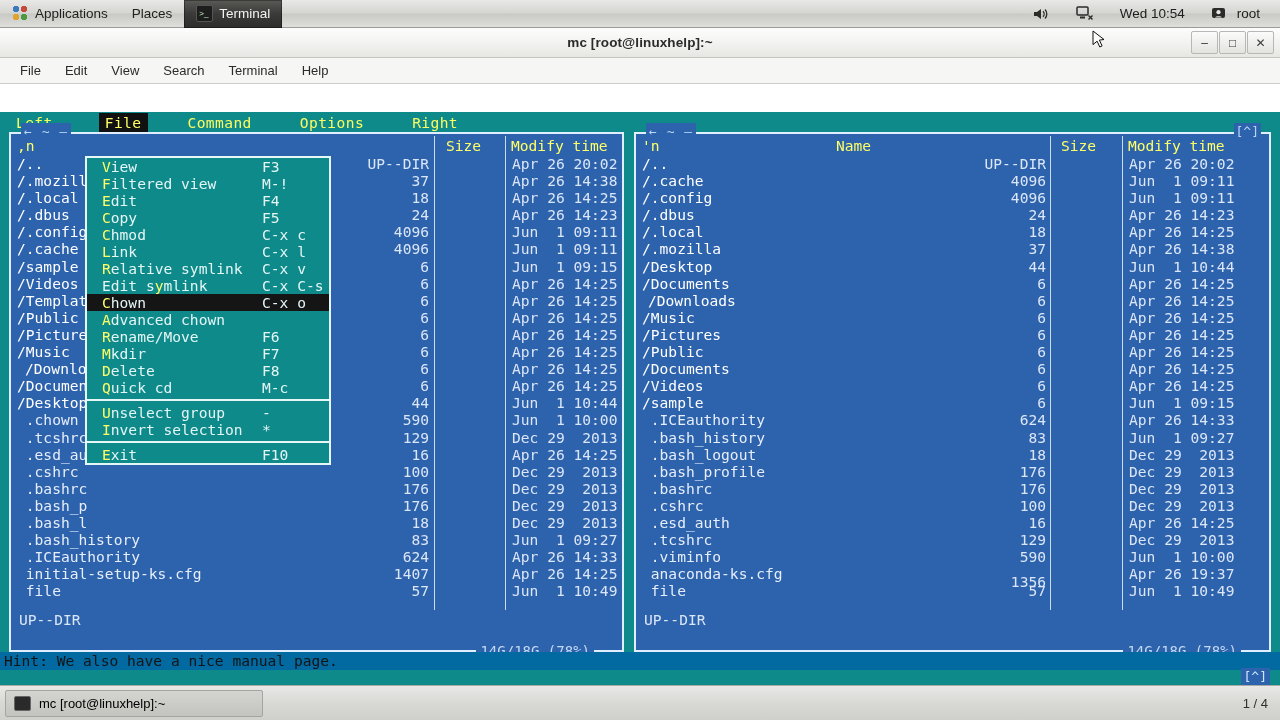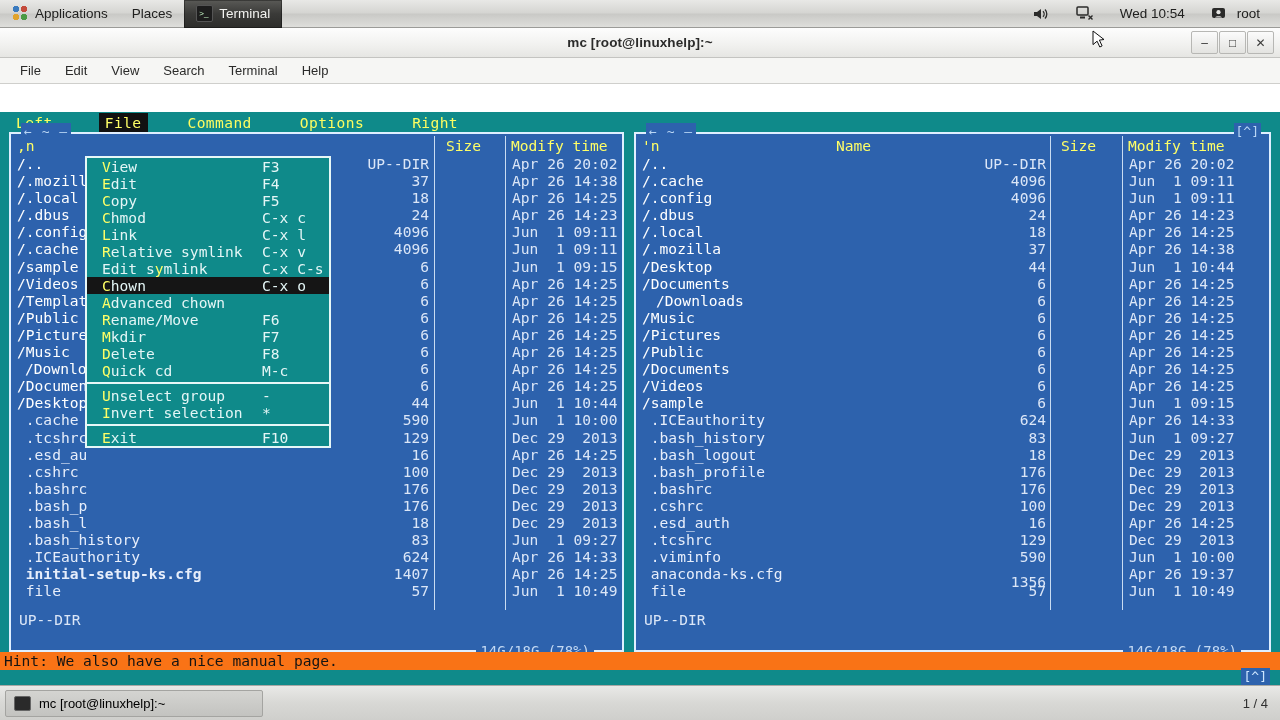--- a/index.html
+++ b/index.html
@@ -95,21 +95,21 @@
   }
   .fm-row{ height:17px; position:relative; padding-left:15px; color:#e4f6f6; white-space:pre;}
   .fm-row .hk{ color:#ffff66; }
   .fm-row .key{ position:absolute; left:175px; color:#e4f6f6;}
   .fm-row.sel{ background:#151515; }
   .fm-row.sel .hk{ color:#ffff66; }
   .fm-sep{ height:2px; margin:3px 0; background:#e6f7f7;}
 
   
   #hintline{ position:absolute; left:0; top:540px; width:1280px; height:18px;
-             background:#f97316; color:#141414; padding-left:4px; letter-spacing:0px;}
+             background:#0369a1; color:#141414; padding-left:4px; letter-spacing:0px;}
   #promptline{ position:absolute; left:0; top:558px; width:1280px; height:18px;
              background:#fff; color:#141414; padding-left:4px;}
   #pullarrow{ position:absolute; right:10px; top:556px; color:#cfe6ff; background:#2d62ad;
               padding:0 3px; font-size:13px; z-index:5;}
 
   
   #fnbar{ position:absolute; left:0; top:576px; width:1280px; height:18px;
           background:#15a0a0; display:flex; }
   .fn{ display:flex; align-items:center; height:18px; width:128px;}
   .fn .n{ background:#111; color:#eaeaea; padding:0 2px; min-width:13px; text-align:center;}
@@ -218,30 +218,30 @@
             <div class="row"><span class="c-name c-dir" style="left: 6px;">/.cache</span><span class="c-size" style="left: 330px; width: 88px;">4096</span><span class="c-time" style="left: 501px;">Jun  1 09:11</span></div>
             <div class="row"><span class="c-name c-dir" style="left: 6px;">/sample</span><span class="c-size" style="left: 330px; width: 88px;">6</span><span class="c-time" style="left: 501px;">Jun  1 09:15</span></div>
             <div class="row"><span class="c-name c-dir" style="left: 6px;">/Videos</span><span class="c-size" style="left: 330px; width: 88px;">6</span><span class="c-time" style="left: 501px;">Apr 26 14:25</span></div>
             <div class="row"><span class="c-name c-dir" style="left: 6px;">/Templat</span><span class="c-size" style="left: 330px; width: 88px;">6</span><span class="c-time" style="left: 501px;">Apr 26 14:25</span></div>
             <div class="row"><span class="c-name c-dir" style="left: 6px;">/Public</span><span class="c-size" style="left: 330px; width: 88px;">6</span><span class="c-time" style="left: 501px;">Apr 26 14:25</span></div>
             <div class="row"><span class="c-name c-dir" style="left: 6px;">/Picture</span><span class="c-size" style="left: 330px; width: 88px;">6</span><span class="c-time" style="left: 501px;">Apr 26 14:25</span></div>
             <div class="row"><span class="c-name c-dir" style="left: 6px;">/Music</span><span class="c-size" style="left: 330px; width: 88px;">6</span><span class="c-time" style="left: 501px;">Apr 26 14:25</span></div>
             <div class="row"><span class="c-name c-dir" style="left: 14px;">/Downloa</span><span class="c-size" style="left: 330px; width: 88px;">6</span><span class="c-time" style="left: 501px;">Apr 26 14:25</span></div>
             <div class="row"><span class="c-name c-dir" style="left: 6px;">/Documen</span><span class="c-size" style="left: 330px; width: 88px;">6</span><span class="c-time" style="left: 501px;">Apr 26 14:25</span></div>
             <div class="row"><span class="c-name c-dir" style="left: 6px;">/Desktop</span><span class="c-size" style="left: 330px; width: 88px;">44</span><span class="c-time" style="left: 501px;">Jun  1 10:44</span></div>
-            <div class="row"><span class="c-name" style="left: 6px;"> .cache</span><span class="c-size" style="left: 330px; width: 88px;">590</span><span class="c-time" style="left: 501px;">Jun  1 10:00</span></div>
+            <div class="row"><span class="c-name" style="left: 6px;"> .chown</span><span class="c-size" style="left: 330px; width: 88px;">590</span><span class="c-time" style="left: 501px;">Jun  1 10:00</span></div>
             <div class="row"><span class="c-name" style="left: 6px;"> .tcshrc</span><span class="c-size" style="left: 330px; width: 88px;">129</span><span class="c-time" style="left: 501px;">Dec 29  2013</span></div>
             <div class="row"><span class="c-name" style="left: 6px;"> .esd_au</span><span class="c-size" style="left: 330px; width: 88px;">16</span><span class="c-time" style="left: 501px;">Apr 26 14:25</span></div>
             <div class="row"><span class="c-name" style="left: 6px;"> .cshrc</span><span class="c-size" style="left: 330px; width: 88px;">100</span><span class="c-time" style="left: 501px;">Dec 29  2013</span></div>
             <div class="row"><span class="c-name" style="left: 6px;"> .bashrc</span><span class="c-size" style="left: 330px; width: 88px;">176</span><span class="c-time" style="left: 501px;">Dec 29  2013</span></div>
             <div class="row"><span class="c-name" style="left: 6px;"> .bash_p</span><span class="c-size" style="left: 330px; width: 88px;">176</span><span class="c-time" style="left: 501px;">Dec 29  2013</span></div>
             <div class="row"><span class="c-name" style="left: 6px;"> .bash_l</span><span class="c-size" style="left: 330px; width: 88px;">18</span><span class="c-time" style="left: 501px;">Dec 29  2013</span></div>
             <div class="row"><span class="c-name" style="left: 6px;"> .bash_history</span><span class="c-size" style="left: 330px; width: 88px;">83</span><span class="c-time" style="left: 501px;">Jun  1 09:27</span></div>
             <div class="row"><span class="c-name" style="left: 6px;"> .ICEauthority</span><span class="c-size" style="left: 330px; width: 88px;">624</span><span class="c-time" style="left: 501px;">Apr 26 14:33</span></div>
-            <div class="row"><span class="c-name" style="left: 6px; font-weight: bold;"> initial-setup-ks.cfg</span><span class="c-size" style="left: 330px; width: 88px;">1407</span><span class="c-time" style="left: 501px;">Apr 26 14:25</span></div>
+            <div class="row"><span class="c-name" style="left: 6px;"> initial-setup-ks.cfg</span><span class="c-size" style="left: 330px; width: 88px;">1407</span><span class="c-time" style="left: 501px;">Apr 26 14:25</span></div>
             <div class="row"><span class="c-name" style="left: 6px;"> file</span><span class="c-size" style="left: 330px; width: 88px;">57</span><span class="c-time" style="left: 501px;">Jun  1 10:49</span></div>
           </div>
         <span class="pan-bottom">UP--DIR</span>
         <span class="pan-free">14G/18G (78%)</span>
       </div>
 
       <div class="panel" id="panel-right">
         <span class="pan-topline">←&nbsp;~&nbsp;—</span>
         <span class="pan-topright">[^]</span>
         <span class="colhead" style="left:6px;">'n</span>
@@ -252,21 +252,21 @@
         <div class="vline" style="left:486px; height:474px;"></div>
         <div class="rows" id="right-rows">
             <div class="row"><span class="c-name c-dir" style="left: 6px;">/..</span><span class="c-size" style="left: 322px; width: 88px;">UP--DIR</span><span class="c-time" style="left: 493px;">Apr 26 20:02</span></div>
             <div class="row"><span class="c-name c-dir" style="left: 6px;">/.cache</span><span class="c-size" style="left: 322px; width: 88px;">4096</span><span class="c-time" style="left: 493px;">Jun  1 09:11</span></div>
             <div class="row"><span class="c-name c-dir" style="left: 6px;">/.config</span><span class="c-size" style="left: 322px; width: 88px;">4096</span><span class="c-time" style="left: 493px;">Jun  1 09:11</span></div>
             <div class="row"><span class="c-name c-dir" style="left: 6px;">/.dbus</span><span class="c-size" style="left: 322px; width: 88px;">24</span><span class="c-time" style="left: 493px;">Apr 26 14:23</span></div>
             <div class="row"><span class="c-name c-dir" style="left: 6px;">/.local</span><span class="c-size" style="left: 322px; width: 88px;">18</span><span class="c-time" style="left: 493px;">Apr 26 14:25</span></div>
             <div class="row"><span class="c-name c-dir" style="left: 6px;">/.mozilla</span><span class="c-size" style="left: 322px; width: 88px;">37</span><span class="c-time" style="left: 493px;">Apr 26 14:38</span></div>
             <div class="row"><span class="c-name c-dir" style="left: 6px;">/Desktop</span><span class="c-size" style="left: 322px; width: 88px;">44</span><span class="c-time" style="left: 493px;">Jun  1 10:44</span></div>
             <div class="row"><span class="c-name c-dir" style="left: 6px;">/Documents</span><span class="c-size" style="left: 322px; width: 88px;">6</span><span class="c-time" style="left: 493px;">Apr 26 14:25</span></div>
-            <div class="row"><span class="c-name c-dir" style="left: 20px;">/Downloads</span><span class="c-size" style="left: 322px; width: 88px;">6</span><span class="c-time" style="left: 493px;">Apr 26 14:25</span></div>
+            <div class="row"><span class="c-name c-dir" style="left: 12px;">/Downloads</span><span class="c-size" style="left: 322px; width: 88px;">6</span><span class="c-time" style="left: 493px;">Apr 26 14:25</span></div>
             <div class="row"><span class="c-name c-dir" style="left: 6px;">/Music</span><span class="c-size" style="left: 322px; width: 88px;">6</span><span class="c-time" style="left: 493px;">Apr 26 14:25</span></div>
             <div class="row"><span class="c-name c-dir" style="left: 6px;">/Pictures</span><span class="c-size" style="left: 322px; width: 88px;">6</span><span class="c-time" style="left: 493px;">Apr 26 14:25</span></div>
             <div class="row"><span class="c-name c-dir" style="left: 6px;">/Public</span><span class="c-size" style="left: 322px; width: 88px;">6</span><span class="c-time" style="left: 493px;">Apr 26 14:25</span></div>
             <div class="row"><span class="c-name c-dir" style="left: 6px;">/Documents</span><span class="c-size" style="left: 322px; width: 88px;">6</span><span class="c-time" style="left: 493px;">Apr 26 14:25</span></div>
             <div class="row"><span class="c-name c-dir" style="left: 6px;">/Videos</span><span class="c-size" style="left: 322px; width: 88px;">6</span><span class="c-time" style="left: 493px;">Apr 26 14:25</span></div>
             <div class="row"><span class="c-name c-dir" style="left: 6px;">/sample</span><span class="c-size" style="left: 322px; width: 88px;">6</span><span class="c-time" style="left: 493px;">Jun  1 09:15</span></div>
             <div class="row"><span class="c-name" style="left: 6px;"> .ICEauthority</span><span class="c-size" style="left: 322px; width: 88px;">624</span><span class="c-time" style="left: 493px;">Apr 26 14:33</span></div>
             <div class="row"><span class="c-name" style="left: 6px;"> .bash_history</span><span class="c-size" style="left: 322px; width: 88px;">83</span><span class="c-time" style="left: 493px;">Jun  1 09:27</span></div>
             <div class="row"><span class="c-name" style="left: 6px;"> .bash_logout</span><span class="c-size" style="left: 322px; width: 88px;">18</span><span class="c-time" style="left: 493px;">Dec 29  2013</span></div>
             <div class="row"><span class="c-name" style="left: 6px;"> .bash_profile</span><span class="c-size" style="left: 322px; width: 88px;">176</span><span class="c-time" style="left: 493px;">Dec 29  2013</span></div>
@@ -277,20 +277,21 @@
             <div class="row"><span class="c-name" style="left: 6px;"> .viminfo</span><span class="c-size" style="left: 322px; width: 88px;">590</span><span class="c-time" style="left: 493px;">Jun  1 10:00</span></div>
             <div class="row"><span class="c-name" style="left: 6px;"> anaconda-ks.cfg</span><span class="c-size" style="left: 322px; width: 88px; margin-top: 8px;">1356</span><span class="c-time" style="left: 493px;">Apr 26 19:37</span></div>
             <div class="row"><span class="c-name" style="left: 6px;"> file</span><span class="c-size" style="left: 322px; width: 88px;">57</span><span class="c-time" style="left: 493px;">Jun  1 10:49</span></div>
           </div>
         <span class="pan-bottom">UP--DIR</span>
         <span class="pan-free">14G/18G (78%)</span>
       </div>
 
       <div id="filemenu">
           <div class="fm-row"><span class="hk">V</span>iew<span class="key">F3</span></div>
+          <div class="fm-row"><span class="hk">F</span>iltered view<span class="key">M-!</span></div>
           <div class="fm-row"><span class="hk">E</span>dit<span class="key">F4</span></div>
           <div class="fm-row"><span class="hk">C</span>opy<span class="key">F5</span></div>
           <div class="fm-row"><span class="hk">C</span>hmod<span class="key">C-x c</span></div>
           <div class="fm-row"><span class="hk">L</span>ink<span class="key">C-x l</span></div>
           <div class="fm-row"><span class="hk">R</span>elative symlink<span class="key">C-x v</span></div>
           <div class="fm-row">Edit s<span class="hk">y</span>mlink<span class="key">C-x C-s</span></div>
           <div class="fm-row sel"><span class="hk">C</span>hown<span class="key">C-x o</span></div>
           <div class="fm-row"><span class="hk">A</span>dvanced chown</div>
           <div class="fm-row"><span class="hk">R</span>ename/Move<span class="key">F6</span></div>
           <div class="fm-row"><span class="hk">M</span>kdir<span class="key">F7</span></div>

